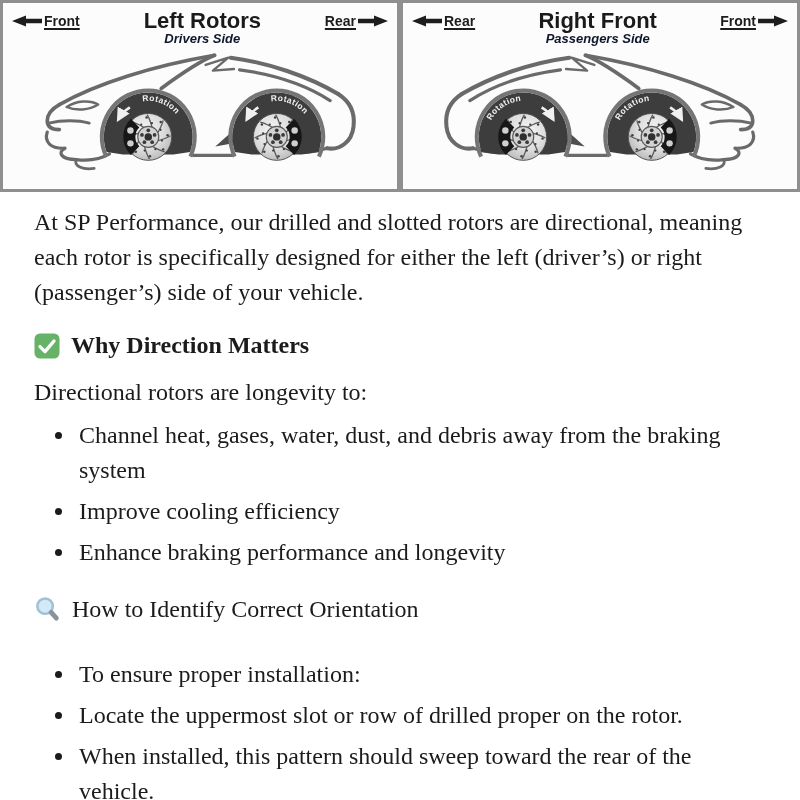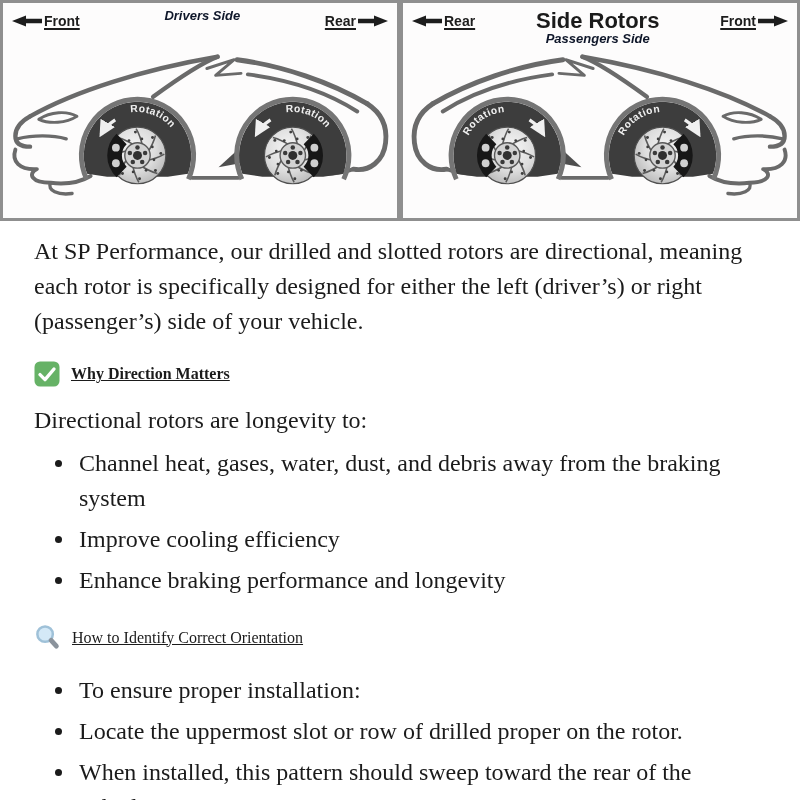--- a/index.html
+++ b/index.html
@@ -3,40 +3,40 @@
 <meta charset="utf-8">
 <style>
   html,body{margin:0;padding:0;}
   body{
     width:800px;height:800px;overflow:hidden;background:#ffffff;
     font-family:"Liberation Serif","DejaVu Serif",serif;color:#1b1b1b;
   }
   
   .diagram{display:flex;width:800px;}
   .panel{
-    flex:1;box-sizing:border-box;height:221px;position:relative;
+    flex:1;box-sizing:border-box;height:192px;position:relative;
     border:3px solid #8f8f8f;background:#fdfcfc;
   }
   .panel-header{
     display:flex;justify-content:space-between;align-items:flex-start;
     padding:6px 9px 0;font-family:"Liberation Sans","DejaVu Sans",sans-serif;
   }
   .dir{display:flex;align-items:center;gap:2px;font-weight:bold;font-size:14px;margin-top:4px;color:#1d1d1d;}
   .dir-text{text-decoration:underline;text-decoration-thickness:2px;text-underline-offset:2px;}
   .panel-title-wrap{text-align:center;line-height:1.05;}
   .panel-title{margin:0;font-size:22px;font-weight:bold;color:#1a1a1a;}
   .panel-subtitle{font-size:13px;font-weight:bold;font-style:italic;color:#0f172a;}
   .car-wrap{position:absolute;left:2px;right:2px;top:45px;bottom:2px;}
   .car-wrap svg{width:100%;height:100%;display:block;}
   .dir-arrow svg{display:block;}
   
   article{padding:0 34px;}
   .intro{font-size:24px;line-height:35px;margin:13px 0 22px;}
-  .sec-h{display:flex;align-items:center;gap:11px;font-size:16px;margin:0 0 20px;font-weight:bold;text-decoration:underline;}
-  .sec-h.normal{font-weight:normal;margin-top:26px;margin-bottom:22px;}
+  .sec-h{display:flex;align-items:center;gap:11px;font-size:24px;margin:0 0 20px;font-weight:bold;}
+  .sec-h.normal{font-weight:normal;margin-top:26px;margin-bottom:34px;}
   .sec-h .emoji{flex:0 0 auto;display:inline-flex;}
   .lead{font-size:24px;margin:0 0 12px;}
   ul.bullets{margin:0 0 6px;padding-left:42px;font-size:24px;line-height:35px;list-style:disc;}
   ul.bullets li{margin-bottom:6px;padding-left:3px;}
 </style>
 </head>
 <body>
 
 <div class="page">
 
@@ -46,20 +46,21 @@
       <div class="panel-header">
         <div class="dir">
           <span class="dir-arrow">
             <svg width="30" height="12" viewBox="0 0 30 12">
                 <path d="M0,6 L14,0.5 L14,3.8 L30,3.8 L30,8.2 L14,8.2 L14,11.5 Z" fill="#1d1d1d"></path>
               </svg>
           </span>
           <span class="dir-text">Front</span>
         </div>
         <div class="panel-title-wrap">
+          <h2 class="panel-title">Left Rotors</h2>
           <div class="panel-subtitle">Drivers Side</div>
         </div>
         <div class="dir">
           <span class="dir-text">Rear</span>
           <span class="dir-arrow">
             <svg width="30" height="12" viewBox="0 0 30 12">
                 <path d="M30,6 L16,0.5 L16,3.8 L0,3.8 L0,8.2 L16,8.2 L16,11.5 Z" fill="#1d1d1d"></path>
               </svg>
           </span>
         </div>
@@ -190,21 +191,21 @@
       <div class="panel-header">
         <div class="dir">
           <span class="dir-arrow">
             <svg width="30" height="12" viewBox="0 0 30 12">
                 <path d="M0,6 L14,0.5 L14,3.8 L30,3.8 L30,8.2 L14,8.2 L14,11.5 Z" fill="#1d1d1d"></path>
               </svg>
           </span>
           <span class="dir-text">Rear</span>
         </div>
         <div class="panel-title-wrap">
-          <h2 class="panel-title">Side Rotors</h2>
+          <h2 class="panel-title">Right Front</h2>
           <div class="panel-subtitle">Passengers Side</div>
         </div>
         <div class="dir">
           <span class="dir-text">Front</span>
           <span class="dir-arrow">
             <svg width="30" height="12" viewBox="0 0 30 12">
                 <path d="M30,6 L16,0.5 L16,3.8 L0,3.8 L0,8.2 L16,8.2 L16,11.5 Z" fill="#1d1d1d"></path>
               </svg>
           </span>
         </div>

